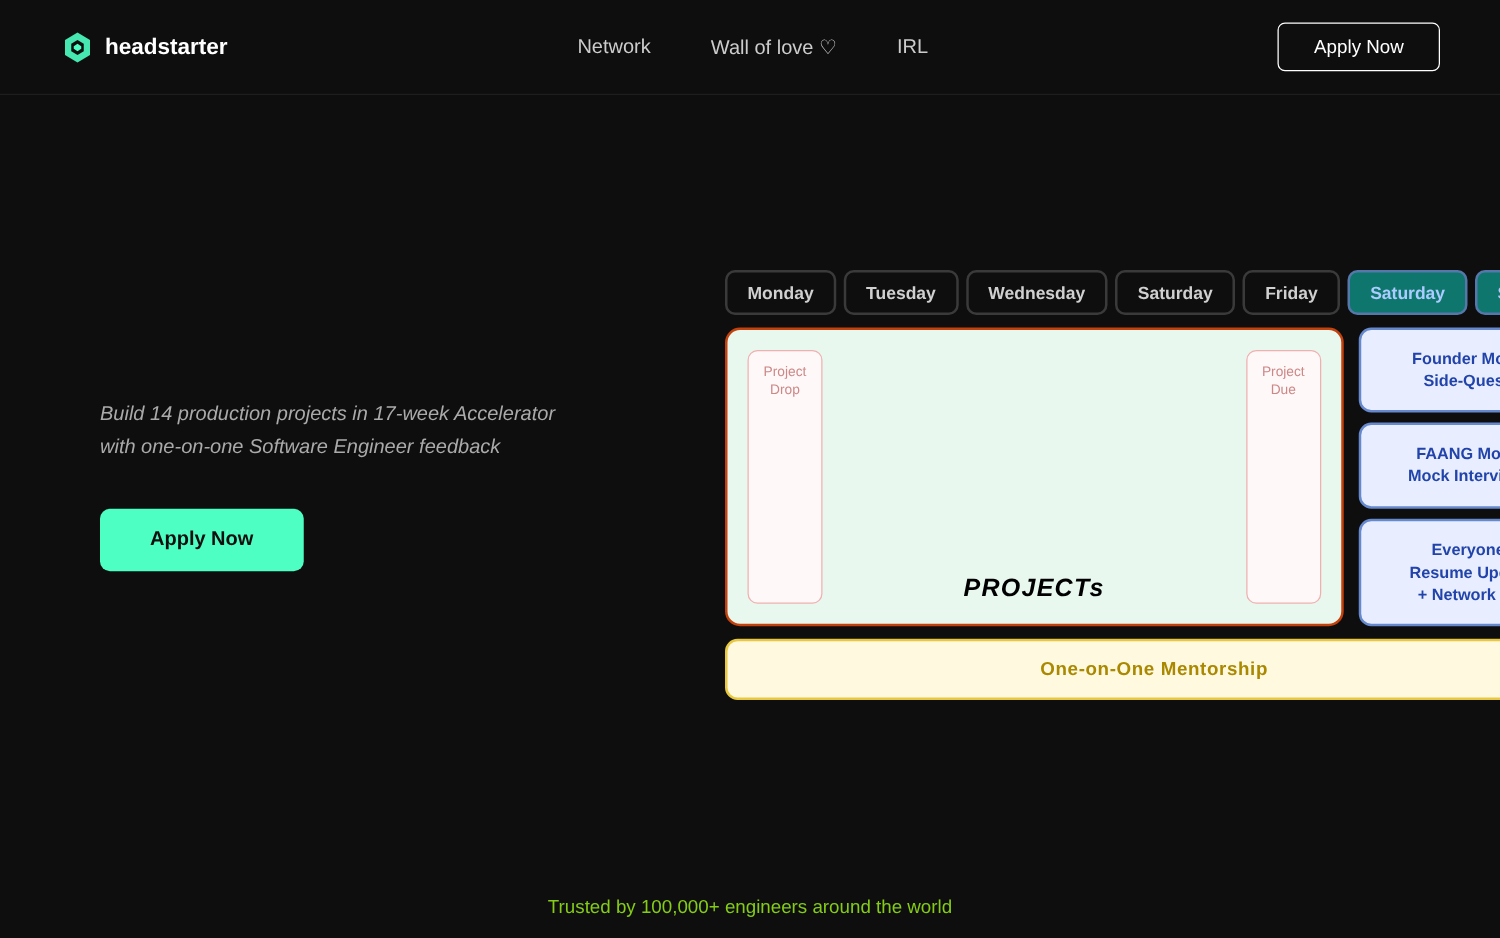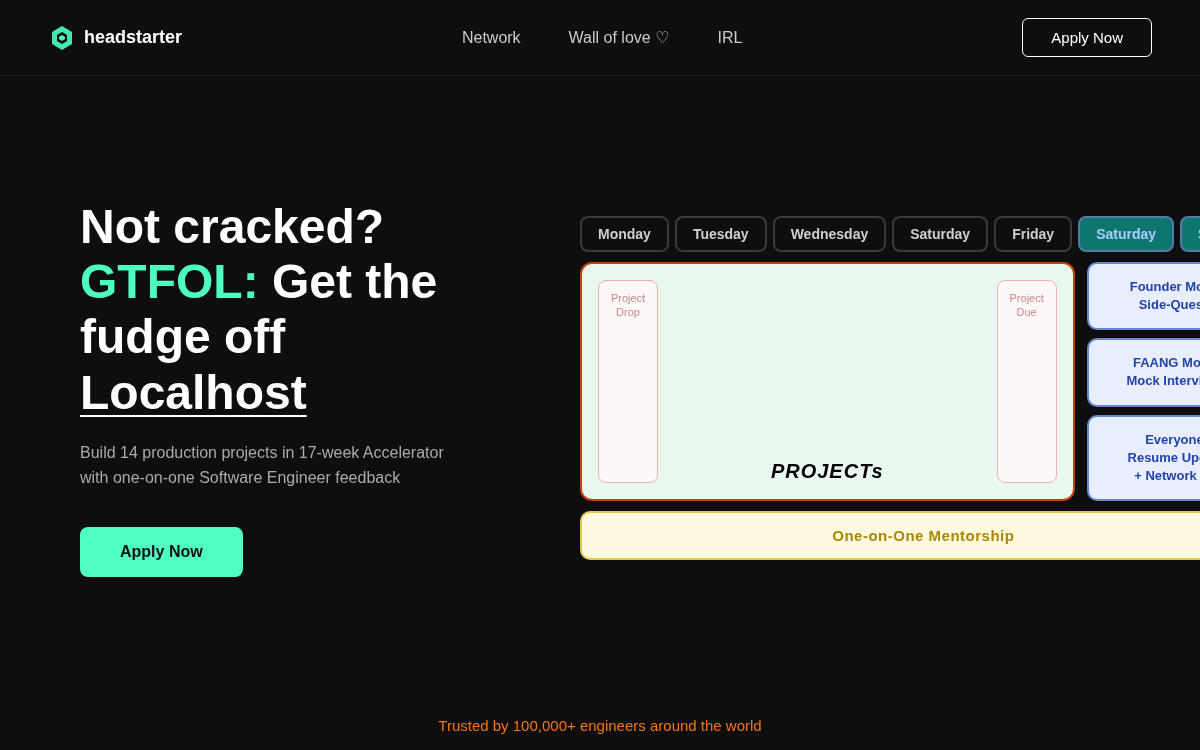--- a/index.html
+++ b/index.html
@@ -96,20 +96,21 @@
       text-underline-offset: 6px;
       text-decoration-thickness: 2px;
     }
 
     .hero-desc {
       font-size: 16px;
       color: #aaaaaa;
       line-height: 1.6;
       margin-bottom: 36px;
       max-width: 380px;
+      font-style: italic;
     }
 
     .apply-btn-hero {
       background: #4dffc3;
       color: #0e0e0e;
       border: none;
       padding: 16px 40px;
       font-size: 16px;
       font-weight: 700;
       border-radius: 8px;
@@ -256,21 +257,21 @@
       font-size: 15px;
       font-weight: 600;
       color: #aa8800;
       letter-spacing: 0.5px;
     }
 
     
     .footer-trusted {
       text-align: left;
       font-size: 15px;
-      color: #f97316;
+      color: #84cc16;
       height: 50px;
       display: flex;
       align-items: center;
       justify-content: center;
     }
   </style>
 </head>
 <body>
 
 <nav>
@@ -288,27 +289,20 @@
     <a class="nav-link">Wall of love ♡</a>
     <a class="nav-link">IRL</a>
   </div>
 
   <button class="apply-btn-nav">Apply Now</button>
 </nav>
 
 <div class="main">
 
   <div class="hero-left">
-    <h1 class="hero-title">
-      <span>Not cracked?</span><br>
-      <span class="accent">GTFOL:</span><span> Get the</span><br>
-      <span>
-        <span>fudge off </span><span class="underline">Localhost</span>
-      </span>
-    </h1>
     <p class="hero-desc">Build 14 production projects in 17-week Accelerator with one-on-one Software Engineer feedback</p>
     <button class="apply-btn-hero">Apply Now</button>
   </div>
 
   <div class="hero-right">
     <div class="schedule-container">
 
       <div class="weekday-tabs">
         <span class="weekday-tab weekdays">Monday</span>
         <span class="weekday-tab weekdays">Tuesday</span>

